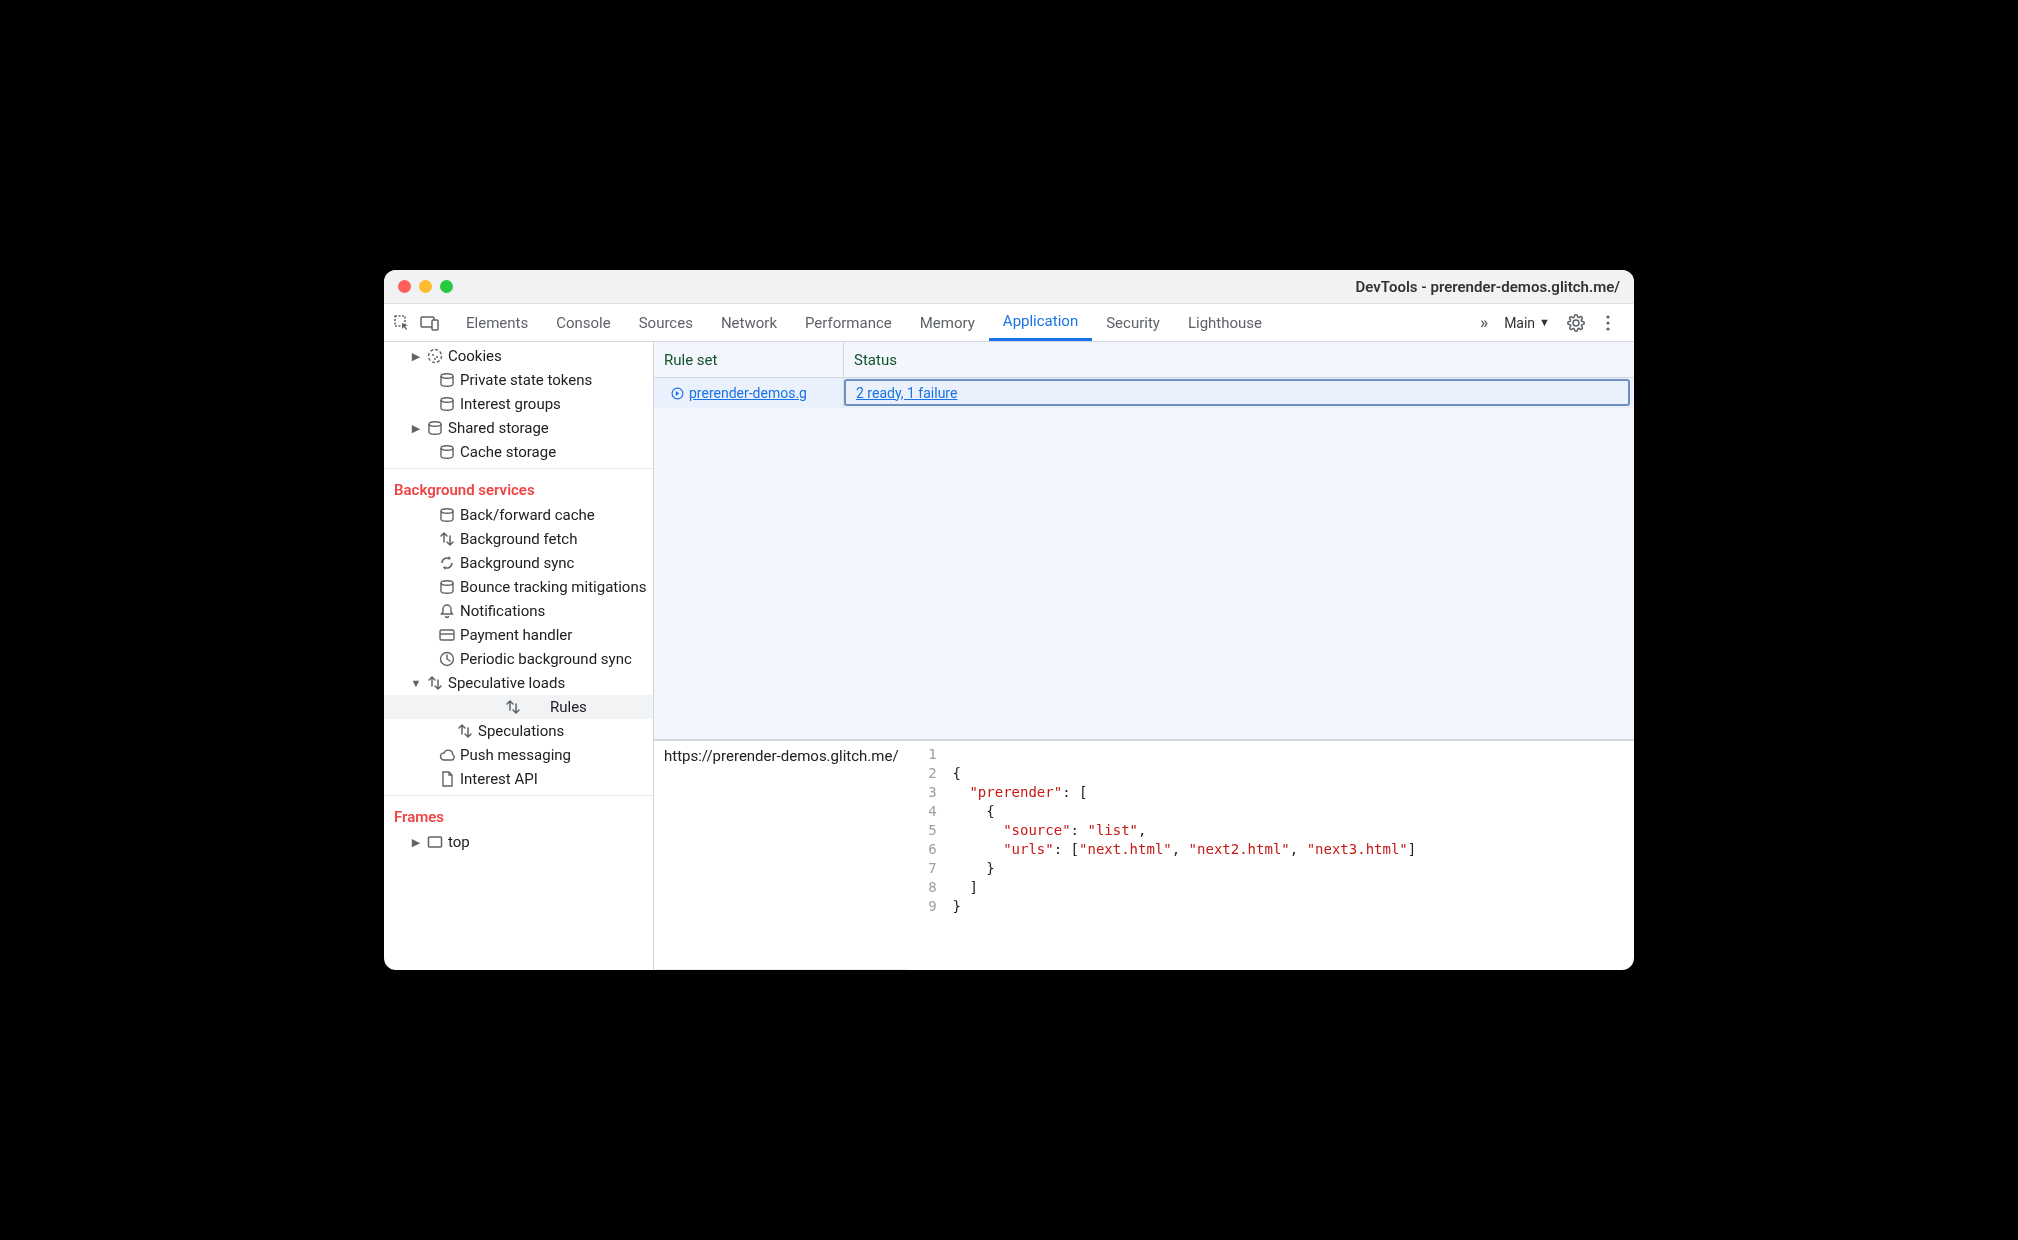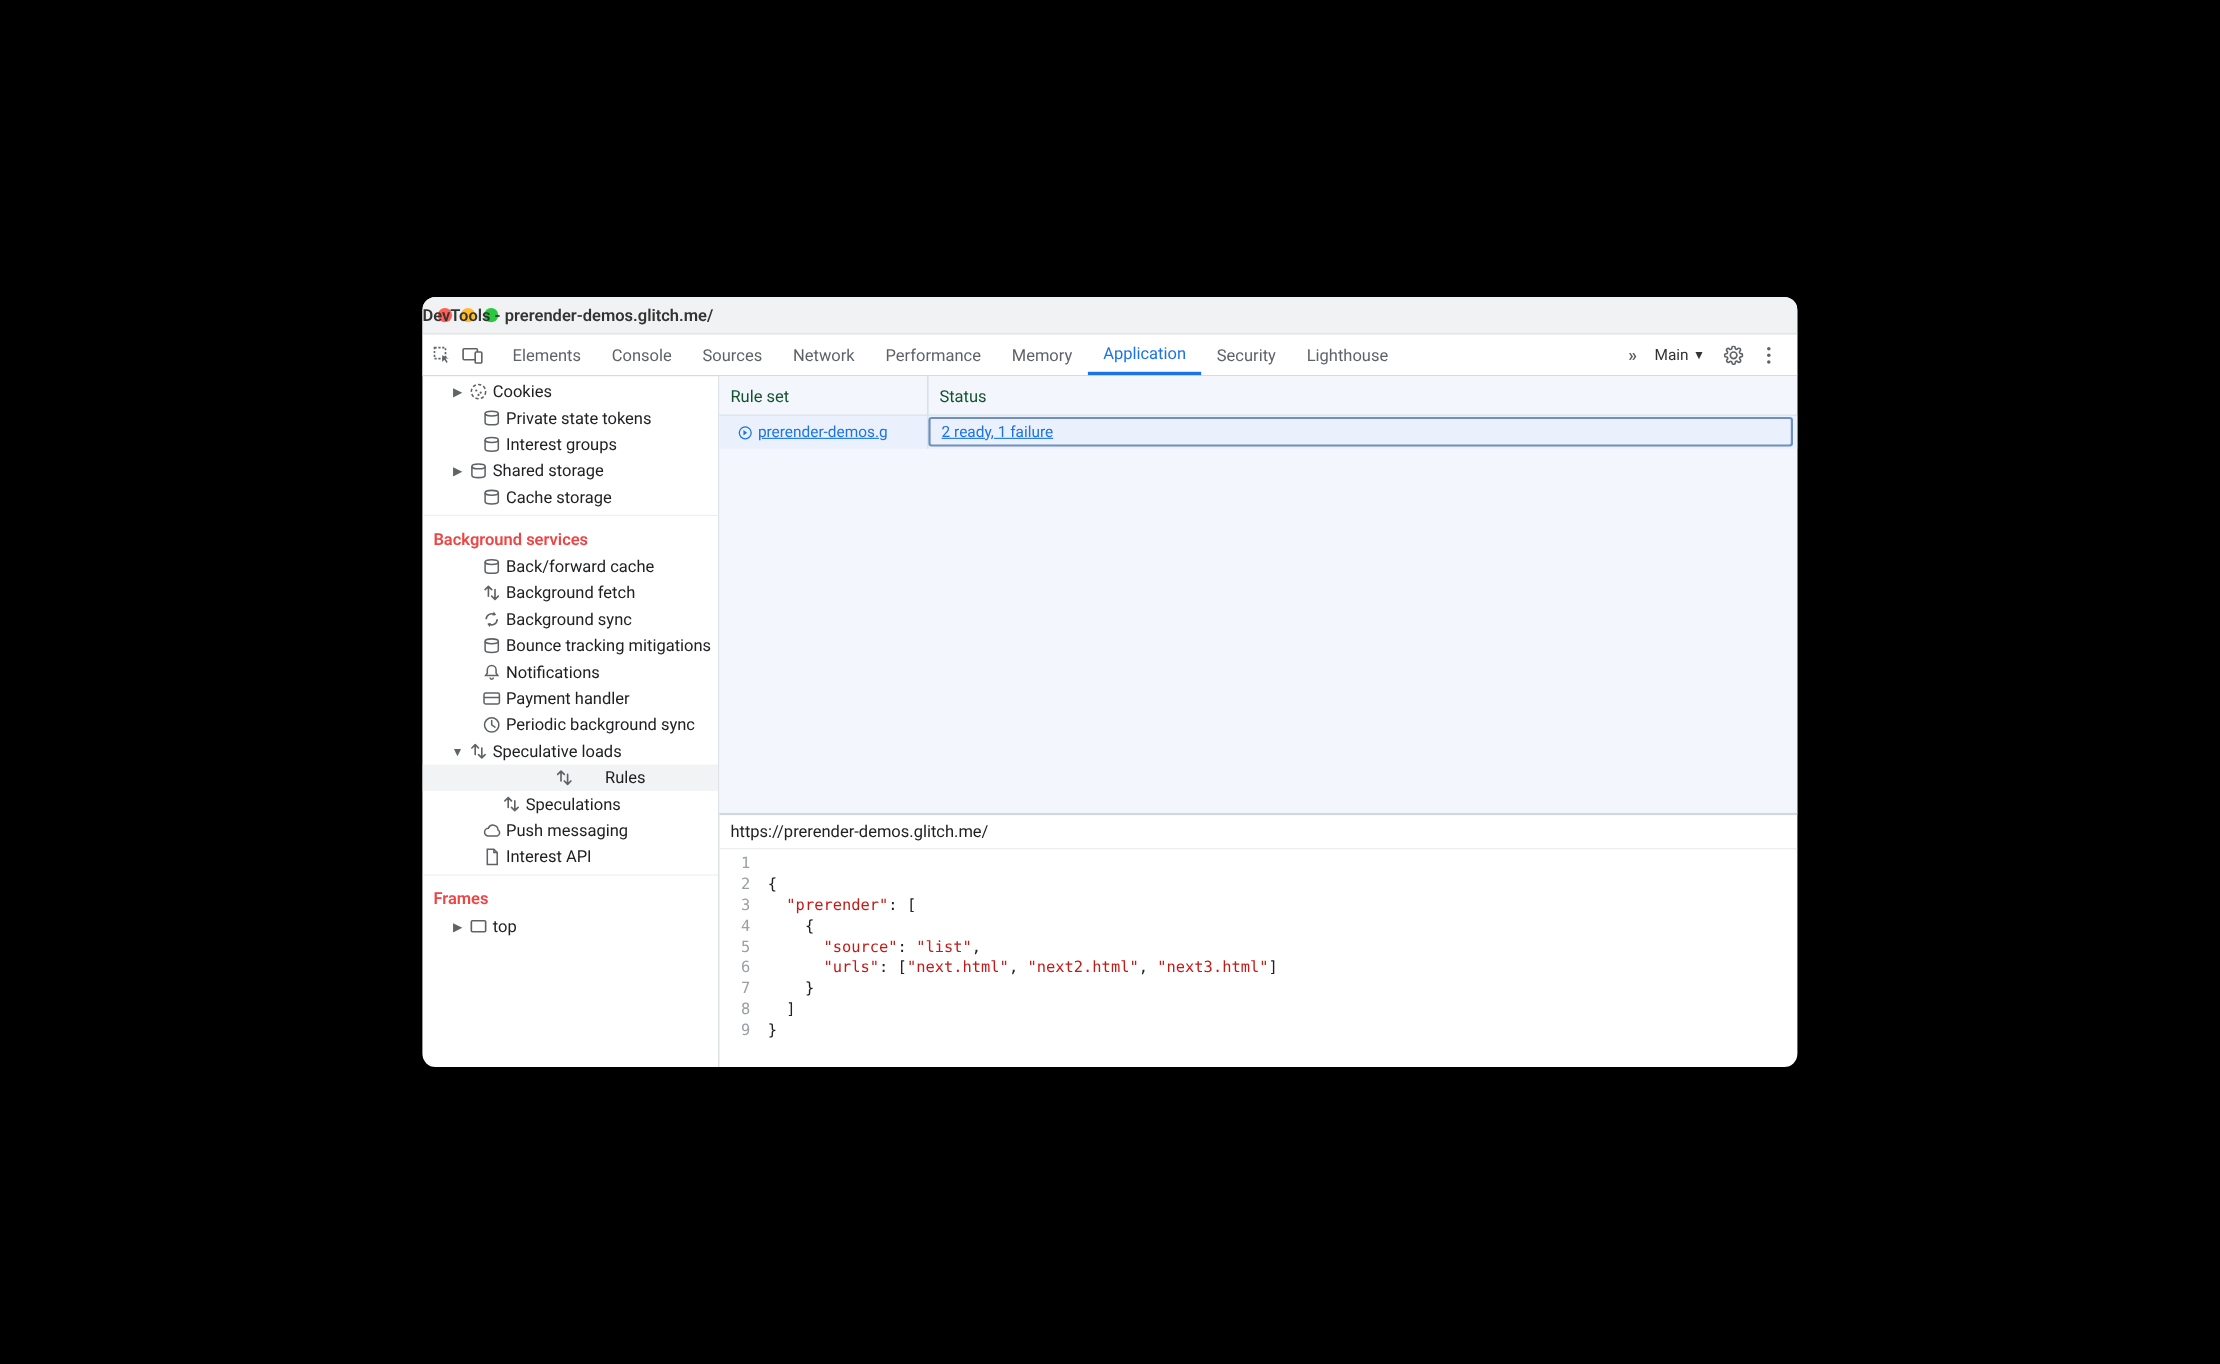--- a/index.html
+++ b/index.html
@@ -32,21 +32,21 @@
     background: #f1f2f4;
     border-bottom: 1px solid #e0e0e0;
     position: relative;
   }
   .traffic-lights { display: flex; gap: 8px; }
   .light { width: 13px; height: 13px; border-radius: 50%; }
   .light.red { background: #ff5f57; }
   .light.yellow { background: #febc2e; }
   .light.green { background: #28c840; }
   .title {
-    position:absolute; left:0; right:4px; text-align:left;
+    position:absolute; left:0; right:14px; text-align:right;
     font-weight: 600; font-size: 15px; color: #333;
     pointer-events:none;
   }
   .toolbar {
     height: 38px;
     display: flex;
     align-items: center;
     border-bottom: 1px solid #d0d7de;
     padding: 0 4px;
     color: #5f6368;
@@ -128,21 +128,21 @@
     border: 2px solid #6e8fc0;
     border-radius:3px;
     margin:1px 4px 2px 0;
     display:flex; align-items:center;
   }
   .row.selected { background:#eaf0fc; }
   .detail {
     border-top:1px solid #d0d7de;
     height:230px;
     display:flex;
-    flex-direction:column;
+    flex-direction:row;
   }
   .detail-head {
     padding: 6px 10px;
     font-size:15px;
     color:#202124;
     border-bottom:1px solid #eaecef;
   }
   .code {
     flex:1;
     display:flex;

